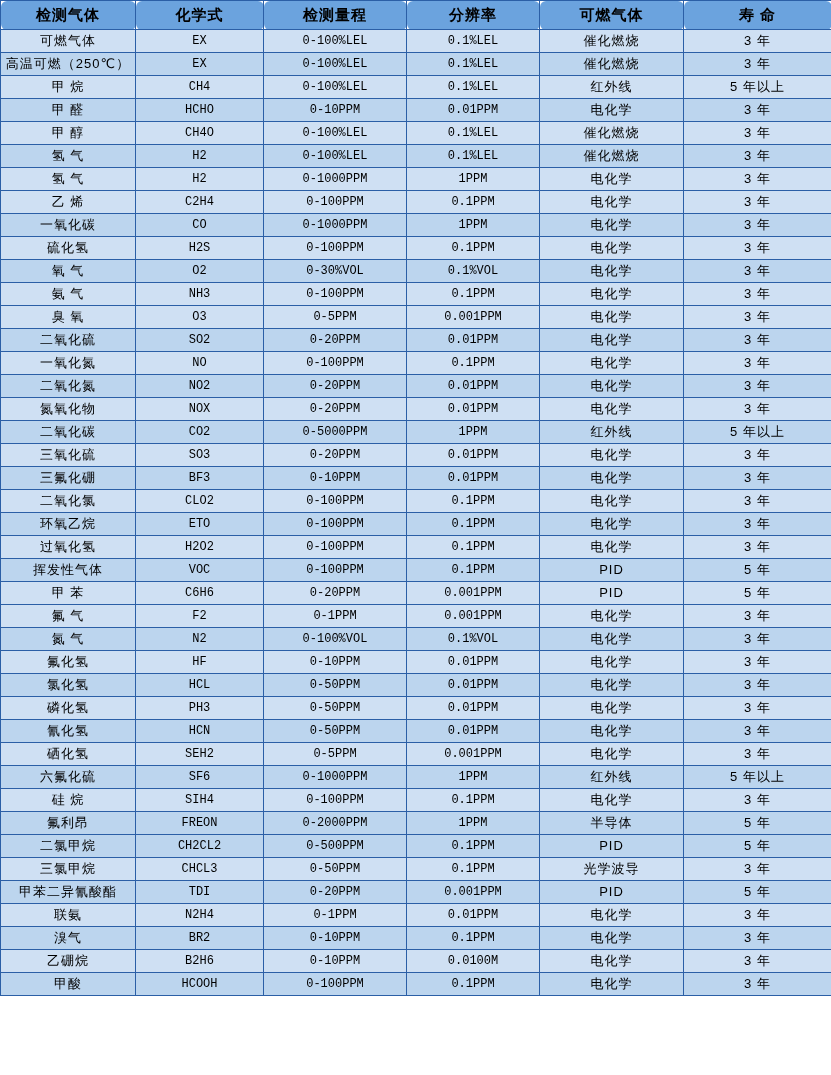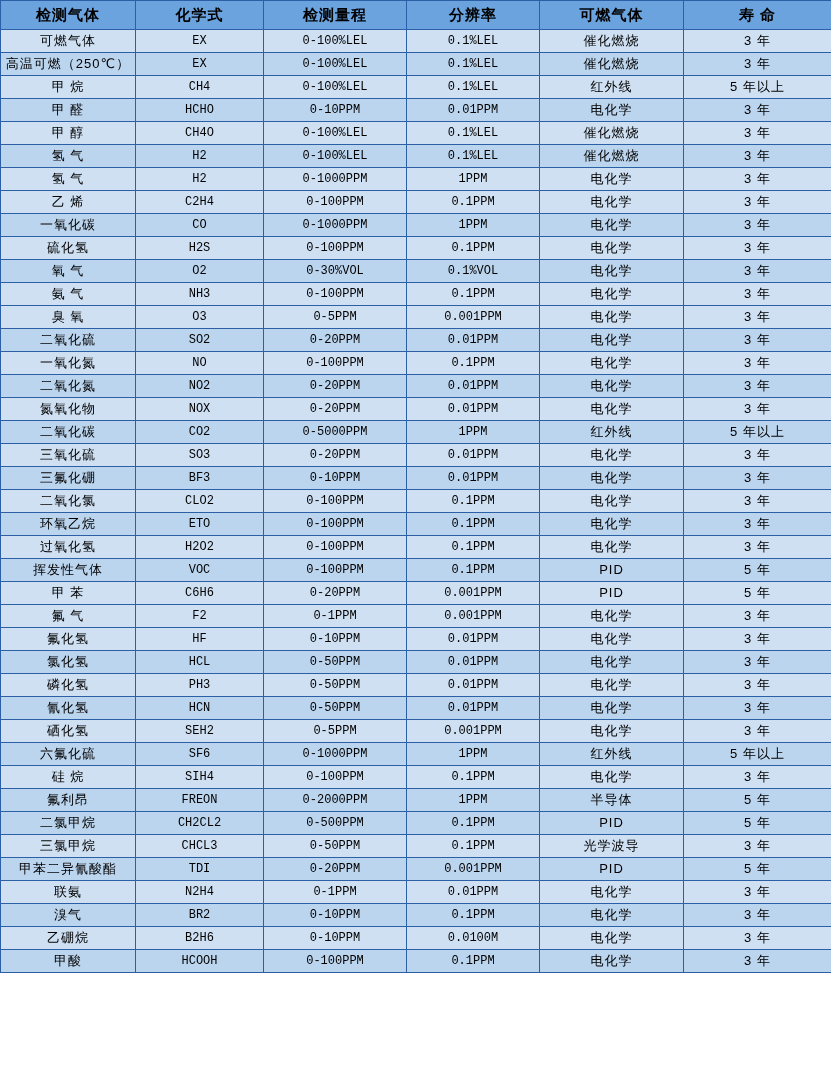--- a/index.html
+++ b/index.html
@@ -26,20 +26,21 @@
     line-height: 20px;
     overflow: hidden;
     white-space: nowrap;
   }
   #gas-table thead th {
     background: #6ba3de;
     font-size: 15px;
     font-weight: bold;
     height: 28px;
     letter-spacing: 1px;
+    border-radius: 6px;
   }
   #gas-table tbody tr.odd td {
     background: #cfe0f3;
   }
   #gas-table tbody tr.even td {
     background: #bcd5ee;
   }
   #gas-table tbody td {
     font-size: 13px;
   }
@@ -288,20 +289,28 @@
         <td class="col-life">5 年</td>
       </tr>
       <tr class="odd">
         <td class="col-name">氟 气</td>
         <td class="col-formula">F2</td>
         <td class="col-range">0-1PPM</td>
         <td class="col-res">0.001PPM</td>
         <td class="col-principle">电化学</td>
         <td class="col-life">3 年</td>
       </tr>
+      <tr class="even">
+        <td class="col-name">氮 气</td>
+        <td class="col-formula">N2</td>
+        <td class="col-range">0-100%VOL</td>
+        <td class="col-res">0.1%VOL</td>
+        <td class="col-principle">电化学</td>
+        <td class="col-life">3 年</td>
+      </tr>
       <tr class="odd">
         <td class="col-name">氟化氢</td>
         <td class="col-formula">HF</td>
         <td class="col-range">0-10PPM</td>
         <td class="col-res">0.01PPM</td>
         <td class="col-principle">电化学</td>
         <td class="col-life">3 年</td>
       </tr>
       <tr class="even">
         <td class="col-name">氯化氢</td>

